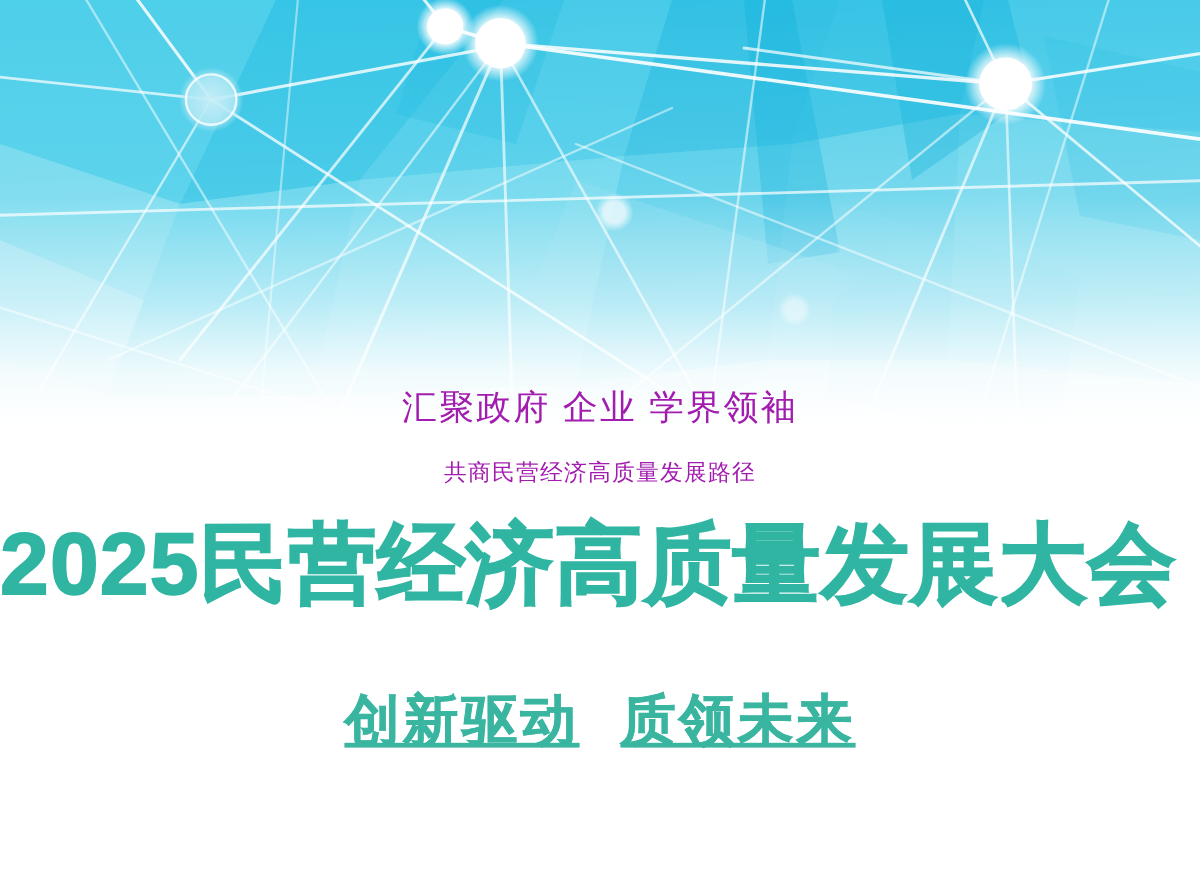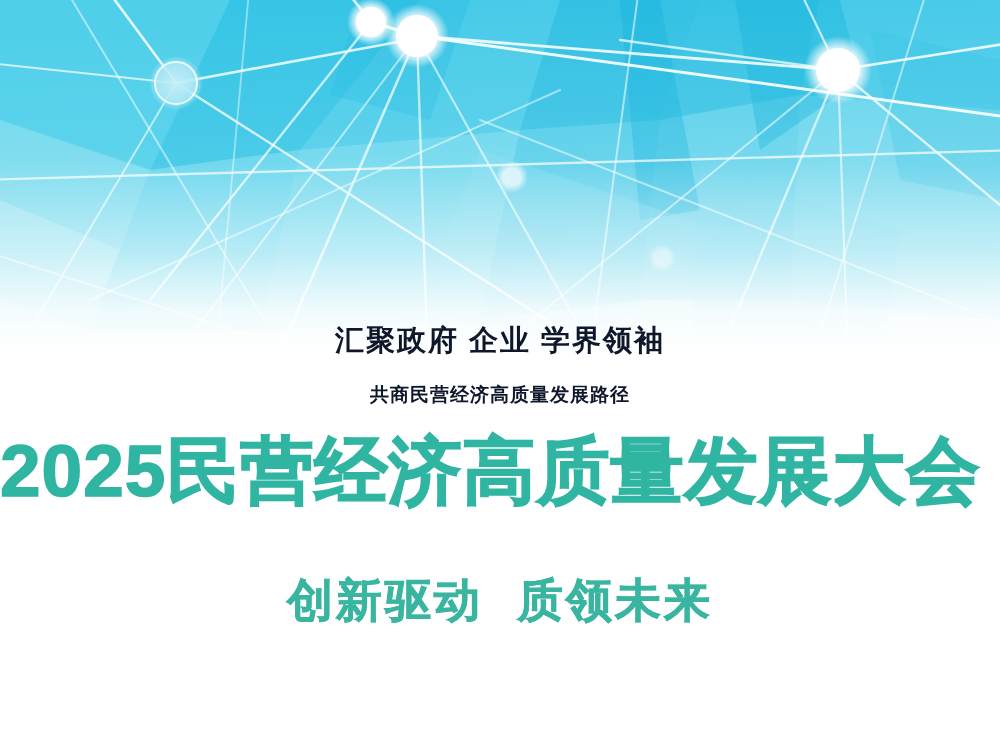--- a/index.html
+++ b/index.html
@@ -40,22 +40,22 @@
     top: 0;
     width: 1000px;
     height: 740px;
     text-align: center;
   }
 
   .sub-line {
     position: absolute;
     left: 0;
     width: 1000px;
-    font-weight: 700;
-    color: #0f172a;
+    font-weight: 400;
+    color: #a21caf;
     letter-spacing: 2px;
     white-space: nowrap;
   }
   #subtitle-1 {
     top: 322px;
     font-size: 29px;
     line-height: 36px;
   }
   #subtitle-2 {
     top: 379px;
@@ -82,20 +82,21 @@
     position: absolute;
     left: 0;
     top: 570px;
     width: 1000px;
     font-size: 46px;
     line-height: 60px;
     font-weight: 800;
     color: #39b5a0;
     letter-spacing: 3px;
     white-space: nowrap;
+    text-decoration: underline;
     -webkit-text-stroke: 0.6px #39b5a0;
   }
   #slogan .gap {
     display: inline-block;
     width: 34px;
   }
 </style>
 </head>
 <body>
 

